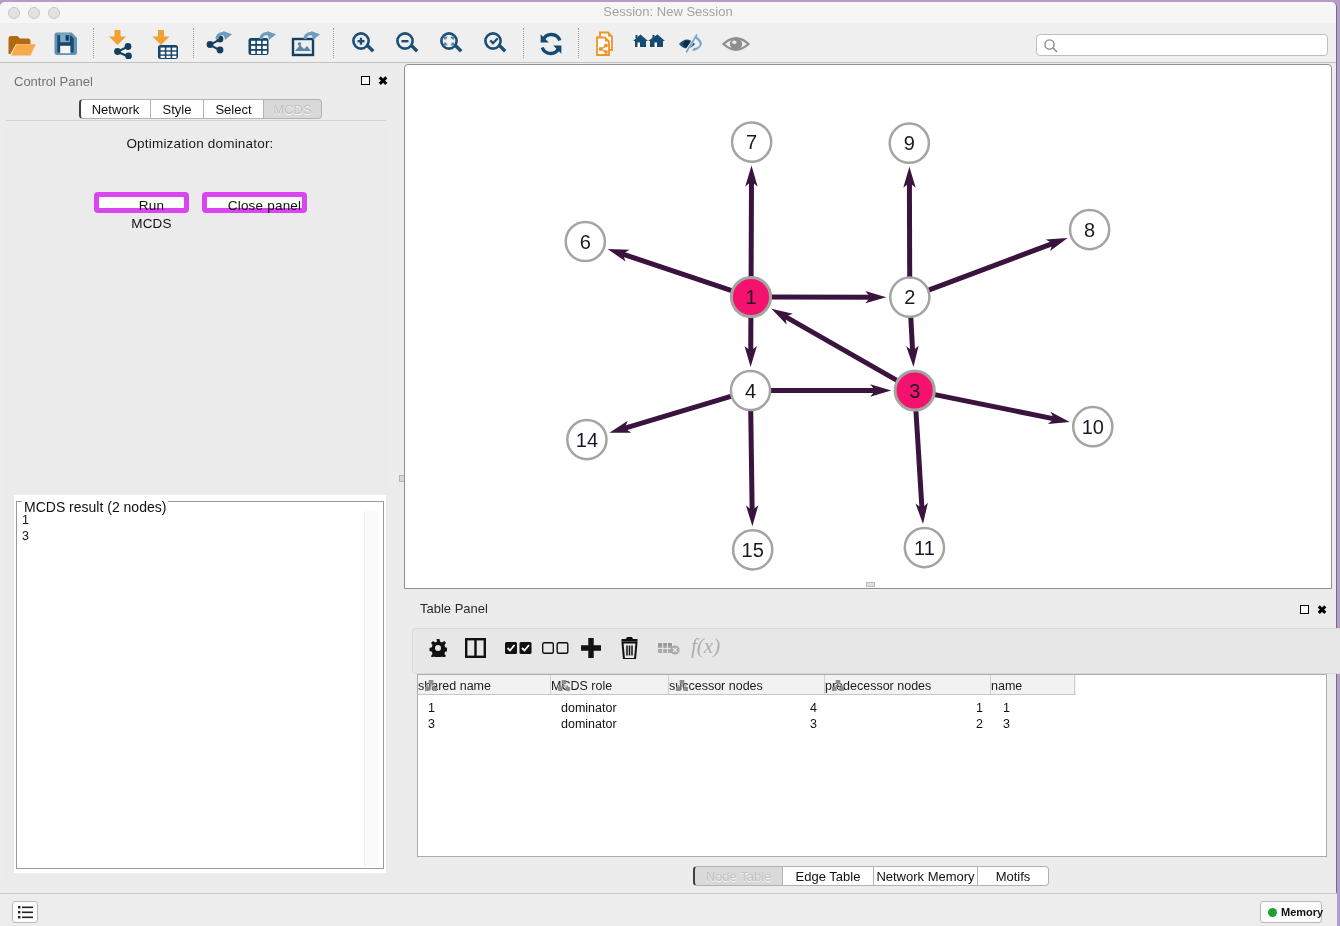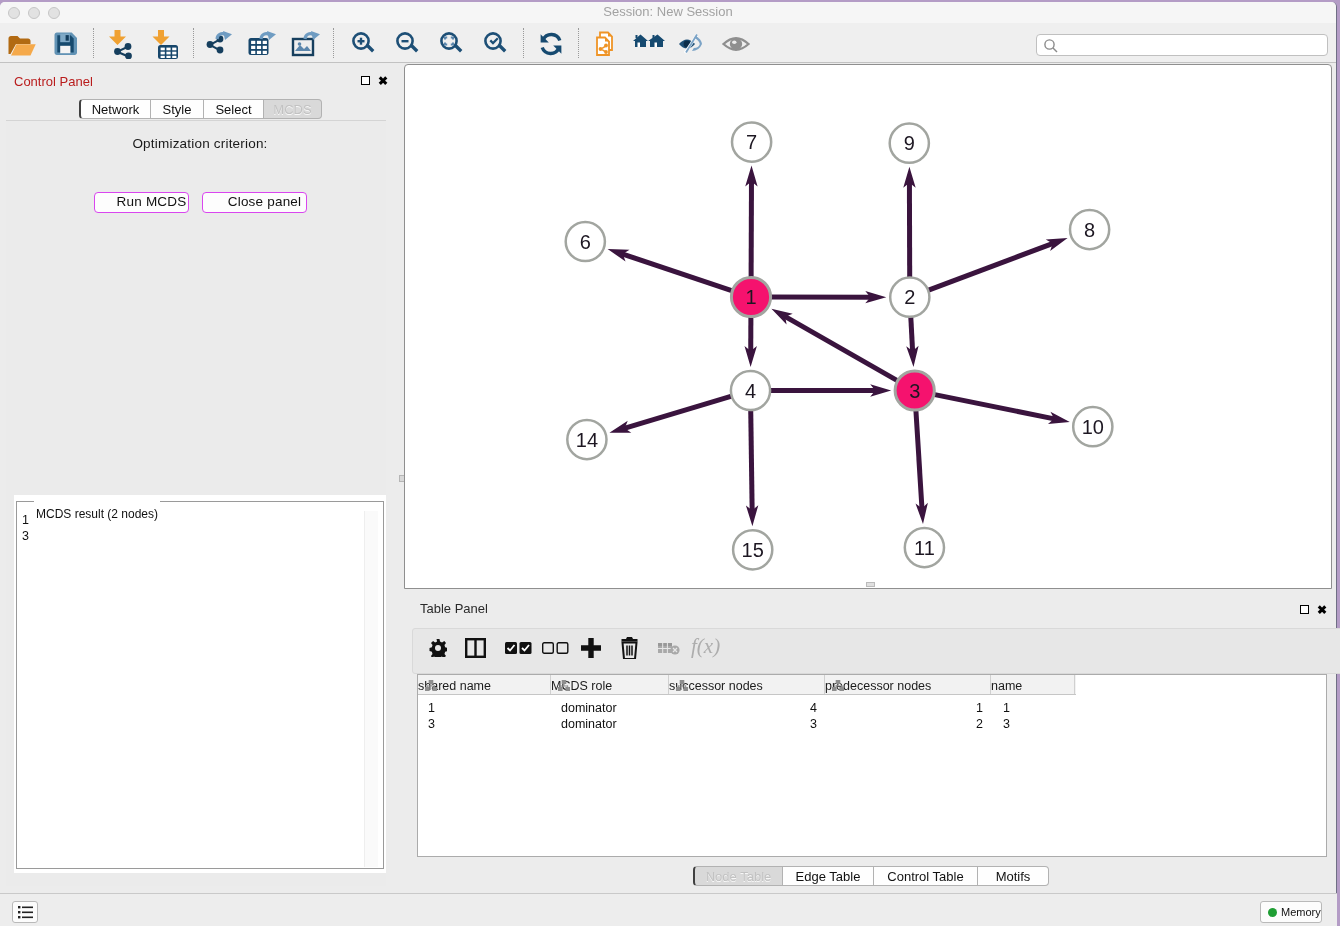--- a/index.html
+++ b/index.html
@@ -8,36 +8,36 @@
 #titlebar{position:absolute;left:0;top:0;width:100%;height:34px;background:#f6f6f6;border-radius:5px 5px 0 0;border-bottom:1px solid #d8d8d8;}
 .tbc{position:absolute;top:5px;width:12px;height:12px;border-radius:50%;background:#e2e2e2;border:1px solid #c6c6c6;}
 #title{position:absolute;top:2px;left:0;width:100%;text-align:center;font-size:13px;color:#a2a2a2;}
 
 #toolbar{position:absolute;left:0;top:21px;width:100%;height:40px;background:#efefef;border-bottom:1px solid #c2c2c2;}
 .sep{position:absolute;top:5px;height:30px;width:0;border-left:1px dotted #9a9a9a;}
 .ticon{position:absolute;top:8px;}
 #searchbox{position:absolute;left:1036px;top:11px;width:292px;height:22px;background:#fff;border:1px solid #c0c0c0;border-radius:4px;}
 
 #cpanel{position:absolute;left:0;top:63px;width:392px;height:828px;background:#ececec;}
-#cphead{position:absolute;left:14px;top:9px;font-size:13px;color:#b91c1c;}
+#cphead{position:absolute;left:14px;top:9px;font-size:13px;color:#737373;}
 .mini-float{position:absolute;width:9px;height:9px;border:1.5px solid #000;background:#fff;}
 .mini-x{position:absolute;font-size:12px;font-weight:bold;color:#000;line-height:10px;}
 .tabbar{position:absolute;display:flex;}
 .tab{font-size:13px;color:#111;background:#fefefe;border:1px solid #b2b2b2;border-left:none;padding:0 14px;height:20px;line-height:19px;text-align:center;}
 .tab.first{border-left:2px solid #404040;border-radius:4px 0 0 4px;}
 .tab.last{border-radius:0 4px 4px 0;}
 .tab.sel{background:#d9d9d9;color:#c2c2c2;text-shadow:0 1px 0 #f8f8f8;text-align:center;}
 #cpbody{position:absolute;left:6px;top:55px;width:380px;height:766px;background:#ebebeb;border-top:1px solid #d4d4d4;}
 #optlabel{position:absolute;left:0;top:15px;width:388px;text-align:center;font-size:13.5px;color:#1a1a1a;letter-spacing:.2px;}
 #combo{position:absolute;left:38px;top:40px;width:311px;height:22px;background:#fff;border:1px solid #b3b3b3;border-radius:5px;font-size:13.5px;line-height:18px;padding-left:14px;color:#111;letter-spacing:.2px;}
-.btn{position:absolute;height:21px;background:#fdfdfd;border:1px solid #d946ef;border-radius:4px;font-size:13.5px;text-align:center;line-height:18px;color:#111;letter-spacing:.2px;padding-left:20px;}
+.btn{position:absolute;height:21px;background:#fdfdfd;border:5px solid #d946ef;border-radius:4px;font-size:13.5px;text-align:center;line-height:18px;color:#111;letter-spacing:.2px;padding-left:20px;}
 
 #mcdsbox{position:absolute;left:8px;top:374px;width:372px;height:378px;background:#fff;}
 #mcdsborder{position:absolute;left:2px;top:6px;width:368px;height:368px;border:1px solid #9a9a9a;}
-#mcdslabel{position:absolute;left:20px;top:0px;background:#fff;font-size:12px;color:#111;padding:12px 2px;}
+#mcdslabel{position:absolute;left:8px;top:0px;background:#fff;font-size:14px;color:#111;padding:4px 2px;}
 #mcdstext{position:absolute;left:8px;top:17px;font-size:12.5px;color:#111;line-height:16px;}
 #mcdssb{position:absolute;right:8px;top:16px;width:14px;height:356px;background:#fafafa;border-left:1px solid #eee;}
 
 #vsplit{position:absolute;left:392px;top:63px;width:17px;height:828px;background:#ececec;}
 
 #netframe{position:absolute;left:404px;top:62px;width:928px;height:525px;border:1px solid #8f8f8f;border-radius:4px 4px 0 0;background:#fff;}
 #nettitle{position:absolute;left:0;top:0;width:100%;height:20px;background:linear-gradient(#f5f5f5,#dcdcdc 70%,#d3d3d3);border-bottom:1px solid #b5b5b5;border-radius:4px 4px 0 0;margin-top:32px;}
 #nettext{position:absolute;top:2px;left:0;width:100%;text-align:center;font-size:14px;font-weight:bold;color:#111;letter-spacing:.3px;}
 #netcanvas{position:absolute;left:0;top:21px;width:926px;height:502px;background:#fff;}
 
@@ -47,21 +47,21 @@
 #ttable{position:absolute;left:8px;top:75px;width:910px;height:183px;background:#fff;border:1px solid #ababab;}
 #thdr{position:absolute;left:0;top:0;width:658px;height:20px;background:#f2f2f2;border-bottom:1px solid #c6c6c6;font-size:12.5px;color:#1c1c1c;}
 .thcell{position:absolute;top:0;height:19px;border-right:1px solid #d0d0d0;text-align:left;line-height:22px;}
 .hicon{position:absolute;left:7px;top:5px;width:12px;height:11px;}
 .trow{position:absolute;font-size:12.5px;color:#111;height:16px;line-height:16px;}
 
 #btabs{position:absolute;left:284px;top:267px;display:flex;}
 
 #statusbar{position:absolute;left:0;top:891px;width:1337px;height:33px;background:#ededed;border-top:1px solid #c9c9c9;}
 #listbtn{position:absolute;left:12px;top:7px;width:26px;height:22px;background:#fcfcfc;border:1px solid #b9b9b9;border-radius:3px;}
-#membtn{position:absolute;right:15px;top:7px;width:62px;height:22px;background:#fcfcfc;border:1px solid #b9b9b9;border-radius:3px;font-size:11px;color:#111;line-height:20px;text-align:left;padding-left:20px;}
+#membtn{position:absolute;right:15px;top:7px;width:62px;height:22px;background:#fcfcfc;border:1px solid #b9b9b9;border-radius:3px;font-size:11px;color:#111;line-height:20px;text-align:left;padding-left:20px;font-weight:bold;}
 #memdot{position:absolute;left:7px;top:6px;width:9px;height:9px;border-radius:50%;background:#1f9e34;}
 </style></head><body>
 <div id="app">
 <div id="titlebar">
  <div class="tbc" style="left:8px"></div>
       <div class="tbc" style="left:28px"></div>
       <div class="tbc" style="left:48px"></div>
  <div id="title">Session: New Session</div>
 </div>
 <div id="toolbar">
@@ -220,21 +220,21 @@
  <div id="cphead">Control Panel</div>
  <div class="mini-float" style="left:361px;top:11px"></div>
  <div class="mini-x" style="left:378px;top:11px">✖</div>
  <div class="tabbar" style="left:79px;top:34px">
   <div class="tab first" style="width:72px;padding:0">Network</div>
         <div class="tab" style="width:53px;padding:0">Style</div>
         <div class="tab" style="width:60px;padding:0">Select</div>
         <div class="tab sel last" style="width:58px;padding:0">MCDS</div>
  </div>
  <div id="cpbody">
-  <div id="optlabel">Optimization criterion:</div>
+  <div id="optlabel">Optimization dominator:</div>
   <div class="btn" style="left:88px;top:71px;width:95px">Run MCDS</div>
   <div class="btn" style="left:196px;top:71px;width:105px">Close panel</div>
   <div id="mcdsbox">
     <div id="mcdsborder"></div>
     <div id="mcdslabel">MCDS result (2 nodes)</div>
     <div id="mcdstext">1<br>3</div>
     <div id="mcdssb"></div>
   </div>
  </div>
 </div>
@@ -409,21 +409,21 @@
   <div class="trow" style="left:585px;top:25px">1</div>
   <div class="trow" style="left:10px;top:41px">3</div>
   <div class="trow" style="left:143px;top:41px">dominator</div>
   <div class="trow" style="left:251px;top:41px;width:148px;text-align:right">3</div>
   <div class="trow" style="left:407px;top:41px;width:158px;text-align:right">2</div>
   <div class="trow" style="left:585px;top:41px">3</div>
  </div>
  <div id="btabs">
   <div class="tab first sel" style="width:90px;padding:0">Node Table</div>
   <div class="tab" style="width:91px;padding:0">Edge Table</div>
-  <div class="tab" style="width:104px;padding:0">Control Table</div>
+  <div class="tab" style="width:104px;padding:0">Network Memory</div>
   <div class="tab last" style="width:71px;padding:0">Motifs</div>
  </div>
 </div>
 <div id="statusbar">
  <div id="listbtn">
         <svg style="position:absolute;left:5px;top:4px" width="15" height="13" viewBox="0 0 15 13">
           <g fill="#222">
             <rect y="0" width="2.4" height="2.4"></rect>
             <rect x="4" y=".5" width="11" height="1.6"></rect>
             <rect y="5" width="2.4" height="2.4"></rect>

